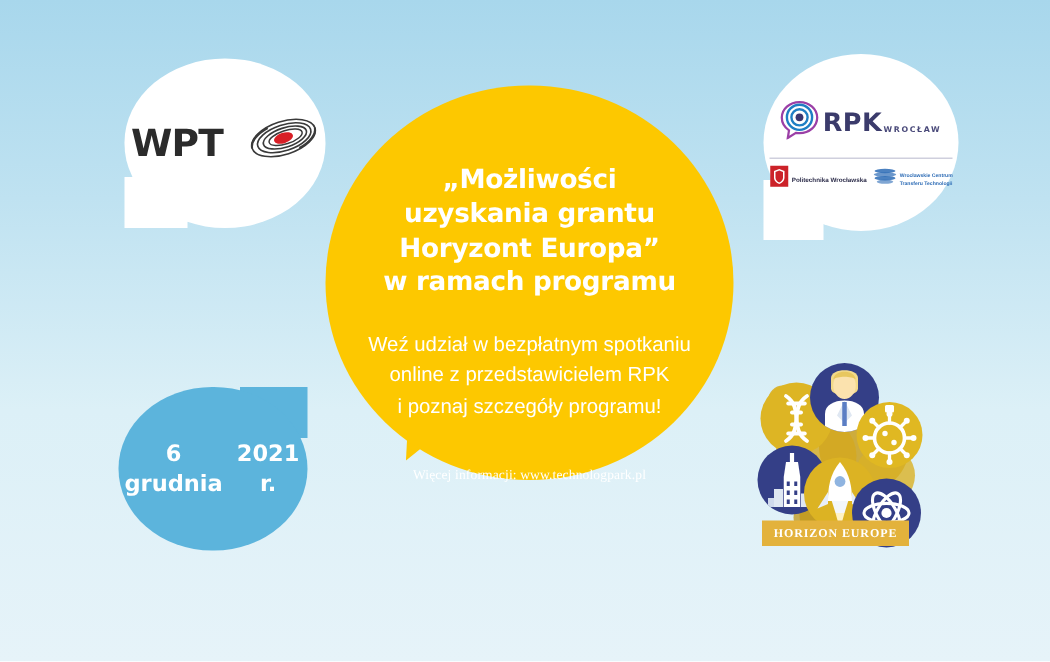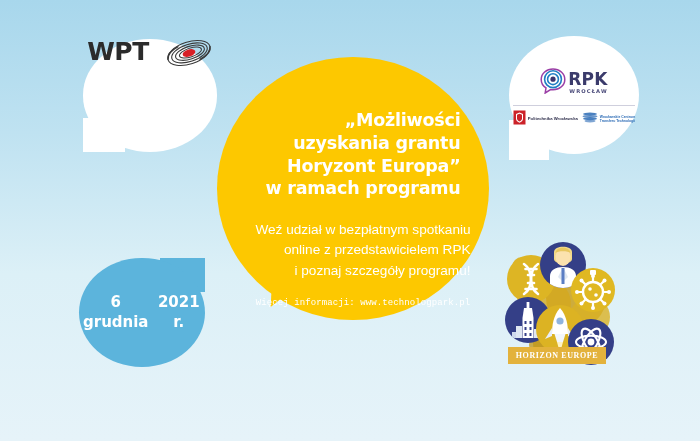--- a/index.html
+++ b/index.html
@@ -38,21 +38,21 @@
     height: 34px;
     background: #ffffff;
   }
   #wpt-logo {
     position: absolute;
     left: 83px;
     top: 39px;
     width: 134px;
     height: 113px;
     display: flex;
-    align-items: flex-start;
+    align-items: center;
     justify-content: center;
     gap: 15px;
   }
   #wpt-wordmark {
     font-family: "DejaVu Sans", sans-serif;
     font-weight: bold;
     font-size: 25px;
     letter-spacing: -0.5px;
     color: #2b2b2b;
     line-height: 1;
@@ -93,21 +93,21 @@
     padding-top: 6px;
     box-sizing: border-box;
   }
   #rpk-mark-row {
     display: flex;
     align-items: center;
     gap: 2px;
   }
   #rpk-letters {
     display: flex;
-    flex-direction: column;
+    flex-direction: row;
     align-items: flex-end;
     line-height: 1;
   }
   #rpk-letters .rpk-main {
     font-family: "DejaVu Sans", sans-serif;
     font-weight: bold;
     font-size: 17px;
     color: #3b3b6b;
     letter-spacing: 0.3px;
   }
@@ -166,31 +166,31 @@
     top: 255px;
     width: 0;
     height: 0;
     border-left: 0 solid transparent;
     border-top: 52px solid #fdc800;
     border-right: 62px solid transparent;
     transform: skewX(-3deg);
   }
   #yellow-content {
     position: absolute;
-    left: 227px;
+    left: 217px;
     top: 57px;
     width: 272px;
     height: 263px;
     display: flex;
     flex-direction: column;
     align-items: center;
     justify-content: flex-start;
     padding-top: 52px;
     box-sizing: border-box;
-    text-align: right;
+    text-align: center;
   }
   #headline {
     color: #ffffff;
     font-family: "DejaVu Sans", sans-serif;
     font-weight: bold;
     font-size: 17.5px;
     line-height: 1.3;
     letter-spacing: -0.2px;
     padding: 0 14px;
   }
@@ -202,23 +202,23 @@
     line-height: 1.5;
     margin-top: 20px;
     padding: 0 8px;
   }
   #subtext .strong {
     font-weight: normal;
     margin-top: 44px;
   }
   #moreinfo {
     color: #ffffff;
-    font-family: Liberation Mono, monospace;
+    font-family: Liberation Serif, serif;
     font-size: 9px;
-    margin-top: 17px;
+    margin-top: 30px;
     letter-spacing: 0.1px;
   }
 
   
   #date-bubble {
     position: absolute;
     left: 79px;
     top: 258px;
     width: 126px;
     height: 109px;

